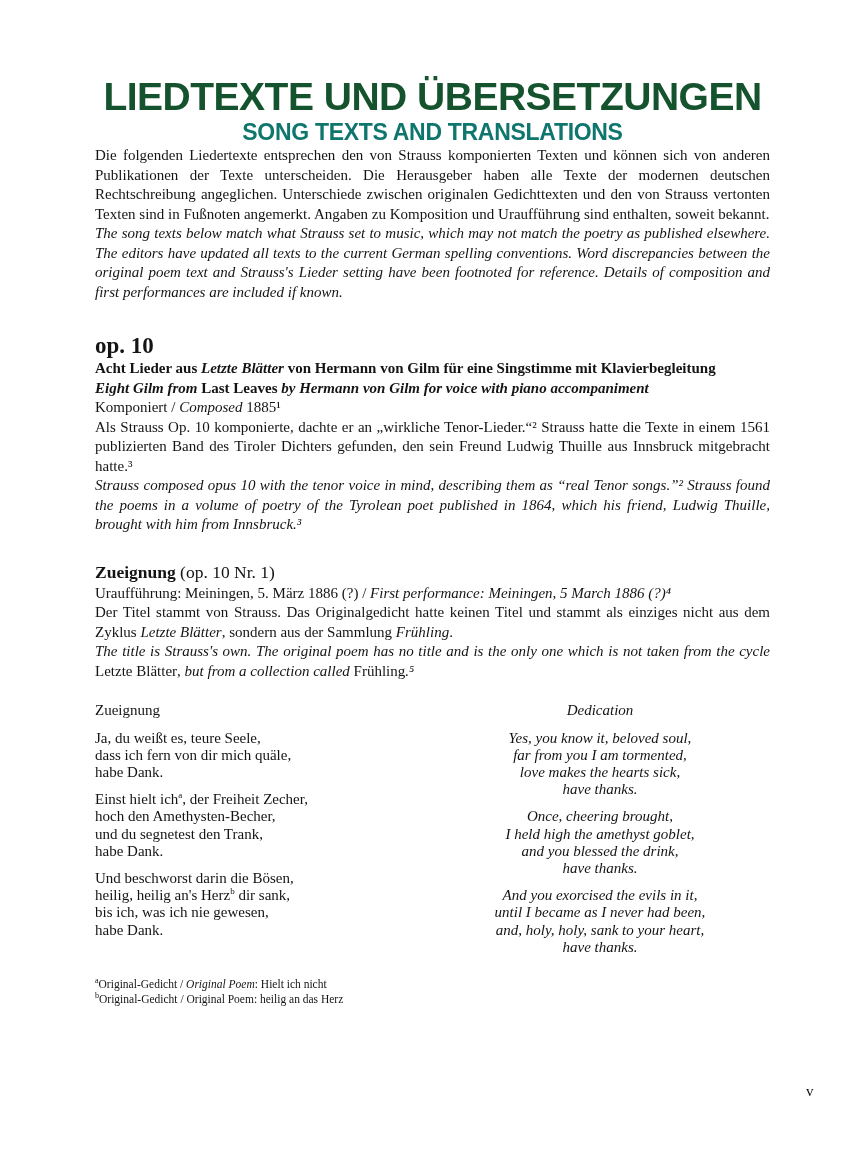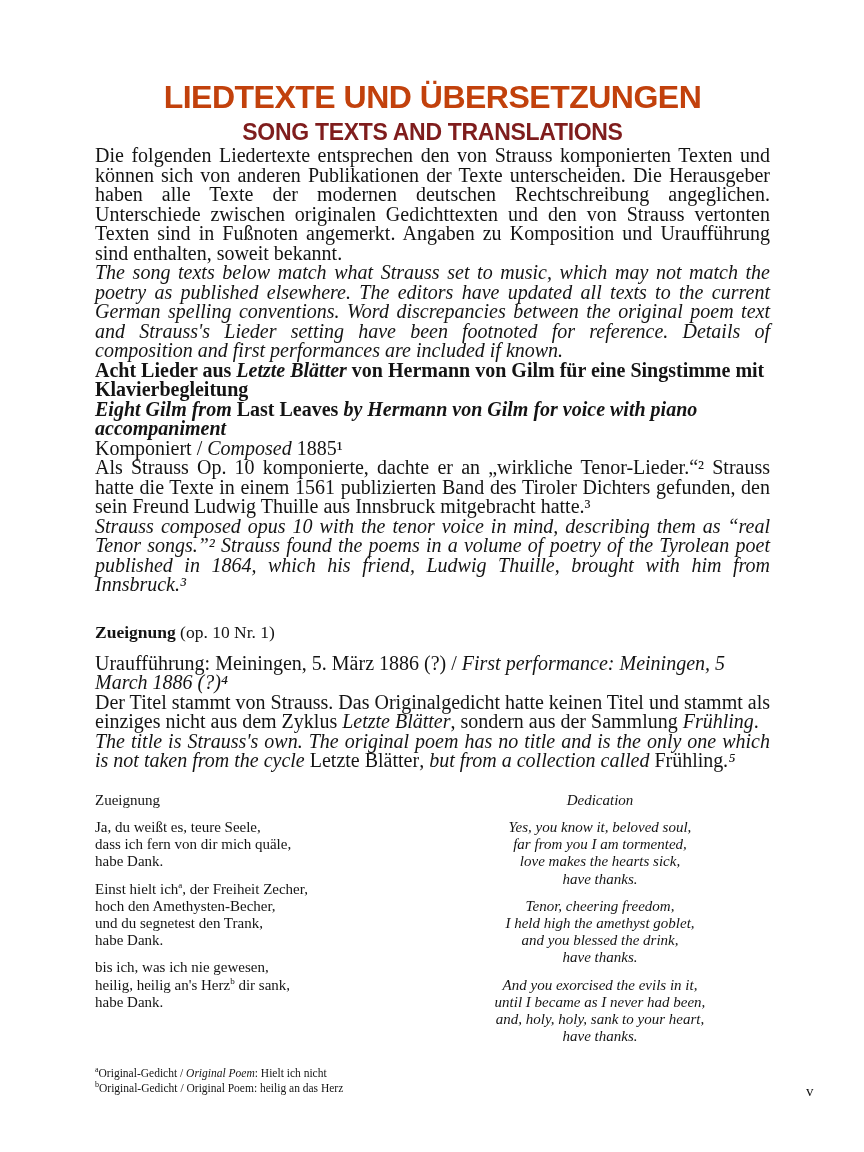--- a/index.html
+++ b/index.html
@@ -17,56 +17,56 @@
     overflow: hidden;
   }
   .content {
     padding: 80px 94px 0 95px;
   }
   h1.title {
     margin: 0;
     text-align: center;
     font-family: "Liberation Sans", "DejaVu Sans", sans-serif;
     font-weight: 700;
-    font-size: 32px;
+    font-size: 39px;
     line-height: 34px;
     letter-spacing: -0.5px;
-    color: #c2410c;
+    color: #14532d;
   }
   h2.subtitle {
     margin: 5px 0 0 0;
     text-align: center;
     font-family: "Liberation Sans", "DejaVu Sans", sans-serif;
     font-weight: 700;
     font-size: 23px;
     line-height: 27px;
     letter-spacing: -0.3px;
-    color: #7f1d1d;
+    color: #0f766e;
   }
   p.body {
     margin: 0;
-    font-size: 20px;
+    font-size: 15px;
     line-height: 19.5px;
   }
   .just { text-align: justify; }
   .italic { font-style: italic; }
   .roman { font-style: normal; }
   .bold { font-weight: 700; }
   .mt-intro { margin-top: 32px; }
   .mt-para  { margin-top: 9px; }
   h3.opus-heading {
     margin: 30px 0 0 0;
     font-size: 23px;
     line-height: 27px;
     font-weight: 700;
   }
   .opus-sub { margin-top: 8px; }
   .mt-block { margin-top: 10px; }
   h3.song-heading {
-    margin: 26px 0 10px 0;
+    margin: 26px 0 0 0;
     font-size: 17.5px;
     line-height: 23px;
     font-weight: 400;
   }
   .premiere { margin-top: 2px; }
   sup {
     font-size: 9px;
     line-height: 0;
     vertical-align: super;
   }
@@ -105,20 +105,21 @@
 
 <div class="page">
   <div class="content">
 
     <h1 class="title">LIEDTEXTE UND ÜBERSETZUNGEN</h1>
     <h2 class="subtitle">SONG TEXTS AND TRANSLATIONS</h2>
 
     <p class="body just mt-intro">Die folgenden Liedertexte entsprechen den von Strauss komponierten Texten und können sich von anderen Publikationen der Texte unterscheiden. Die Herausgeber haben alle Texte der modernen deutschen Rechtschreibung angeglichen. Unterschiede zwischen originalen Gedichttexten und den von Strauss vertonten Texten sind in Fußnoten angemerkt. Angaben zu Komposition und Uraufführung sind enthalten, soweit bekannt.</p>
     <p class="body just italic mt-para">The song texts below match what Strauss set to music, which may not match the poetry as published elsewhere. The editors have updated all texts to the current German spelling conventions. Word discrepancies between the original poem text and Strauss's Lieder setting have been footnoted for reference. Details of composition and first performances are included if known.</p>
 
+    <h3 class="opus-heading">op. 10</h3>
 
     <p class="body bold opus-sub"><span>Acht Lieder aus </span><span class="italic">Letzte Blätter</span><span> von Hermann von Gilm für eine Singstimme mit Klavierbegleitung</span></p>
 
     <p class="body bold italic"><span>Eight Gilm from </span><span class="roman">Last Leaves</span><span> by Hermann von Gilm for voice with piano accompaniment</span></p>
 
     <p class="body"><span>Komponiert / </span><span class="italic">Composed</span><span> 1885¹</span></p>
 
     <p class="body just mt-block">Als Strauss Op. 10 komponierte, dachte er an „wirkliche Tenor-Lieder.“² Strauss hatte die Texte in einem 1561 publizierten Band des Tiroler Dichters gefunden, den sein Freund Ludwig Thuille aus Innsbruck mitgebracht hatte.³</p>
     <p class="body just italic">Strauss composed opus 10 with the tenor voice in mind, describing them as “real Tenor songs.”² Strauss found the poems in a volume of poetry of the Tyrolean poet published in 1864, which his friend, Ludwig Thuille, brought with him from Innsbruck.³</p>
 
@@ -139,36 +140,37 @@
           <div class="pline">dass ich fern von dir mich quäle,</div>
           <div class="pline">habe Dank.</div>
         </div>
         <div class="stanza">
           <div class="pline"><span>Einst hielt ich</span><sup>a</sup><span>, der Freiheit Zecher,</span></div>
           <div class="pline">hoch den Amethysten-Becher,</div>
           <div class="pline">und du segnetest den Trank,</div>
           <div class="pline">habe Dank.</div>
         </div>
         <div class="stanza">
+          <div class="pline">Und beschworst darin die Bösen,</div>
+          <div class="pline"><span>heilig, heilig an's Herz</span><sup>b</sup><span> dir sank,</span></div>
           <div class="pline">bis ich, was ich nie gewesen,</div>
-          <div class="pline"><span>heilig, heilig an's Herz</span><sup>b</sup><span> dir sank,</span></div>
           <div class="pline">habe Dank.</div>
         </div>
       </div>
 
       <div class="poem-col right italic">
         <div class="poem-header">Dedication</div>
         <div class="stanza">
           <div class="pline">Yes, you know it, beloved soul,</div>
           <div class="pline">far from you I am tormented,</div>
           <div class="pline">love makes the hearts sick,</div>
           <div class="pline">have thanks.</div>
         </div>
         <div class="stanza">
-          <div class="pline">Tenor, cheering freedom,</div>
+          <div class="pline">Once, cheering brought,</div>
           <div class="pline">I held high the amethyst goblet,</div>
           <div class="pline">and you blessed the drink,</div>
           <div class="pline">have thanks.</div>
         </div>
         <div class="stanza">
           <div class="pline">And you exorcised the evils in it,</div>
           <div class="pline">until I became as I never had been,</div>
           <div class="pline">and, holy, holy, sank to your heart,</div>
           <div class="pline">have thanks.</div>
         </div>

